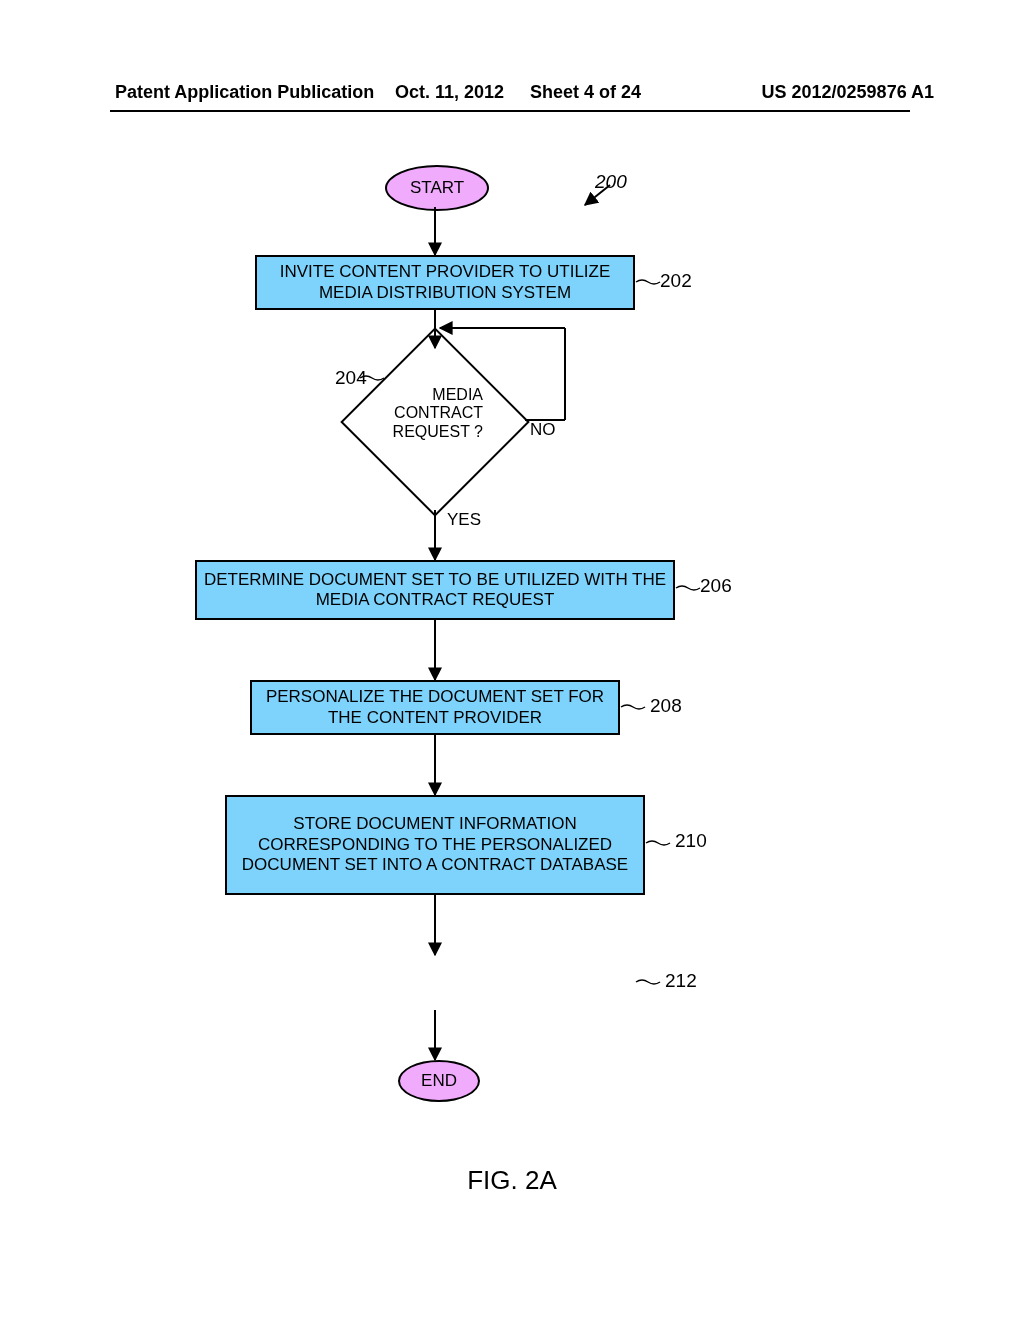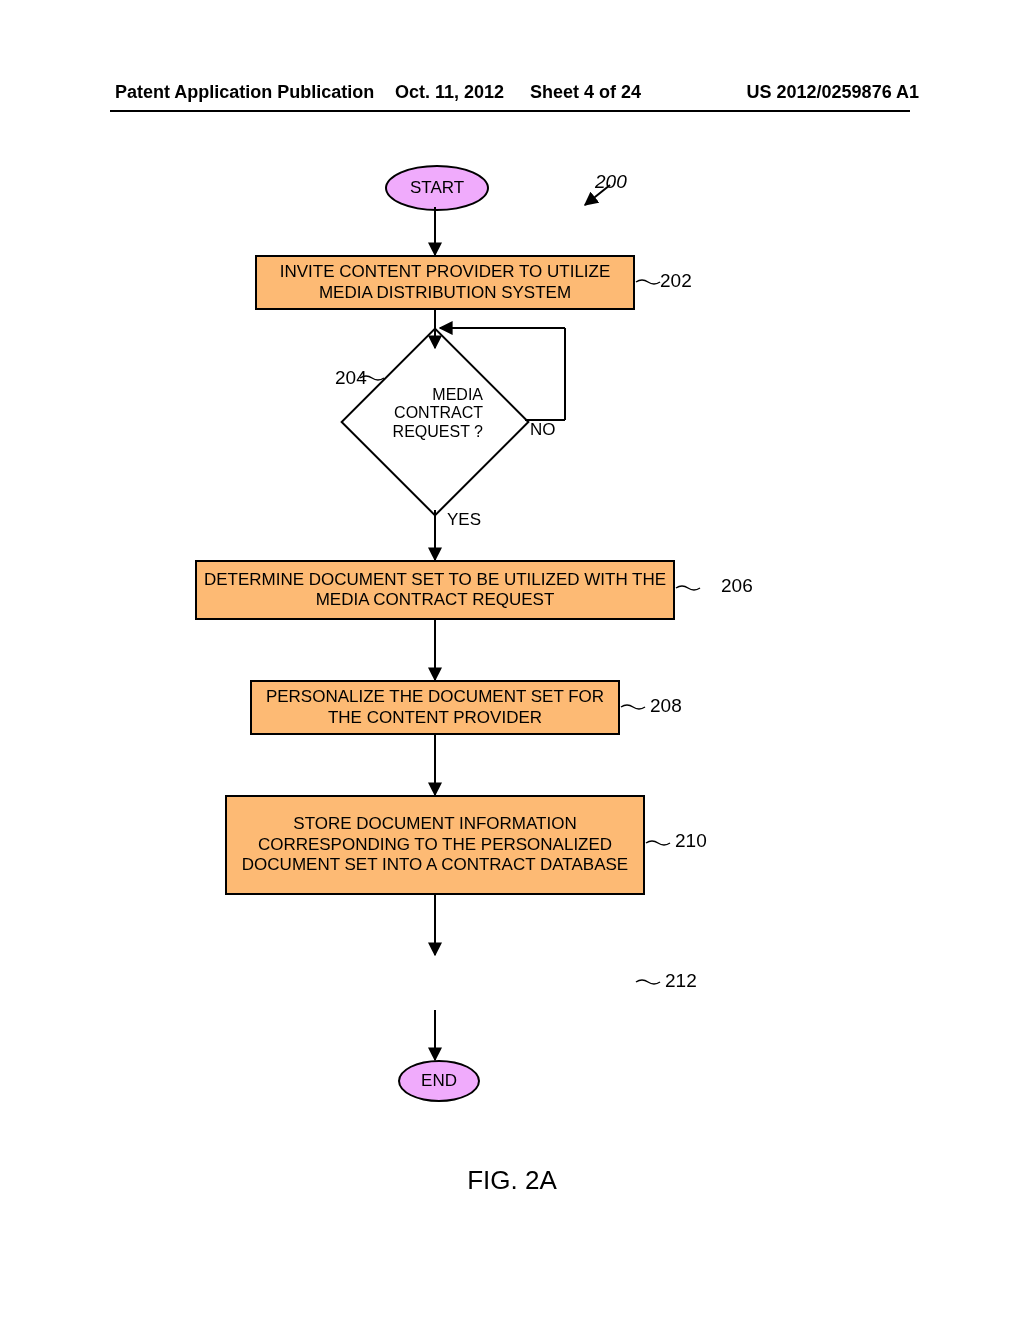--- a/index.html
+++ b/index.html
@@ -18,40 +18,40 @@
     left: 0;
     width: 1024px;
     font-size: 18px;
     font-weight: bold;
     padding: 0 110px 6px 110px;
     box-sizing: border-box;
   }
   .header .left  { position: absolute; left: 115px;  top: 0; }
   .header .mid   { position: absolute; left: 395px; top: 0; }
   .header .sheet { position: absolute; left: 530px; top: 0; }
-  .header .right { position: absolute; right:105px; top: 0; }
+  .header .right { position: absolute; right:90px; top: 0; }
   .hr {
     position: absolute;
     top: 110px;
     left: 110px;
     width: 800px;
     height: 2px;
     background: #000;
   }
 
   .page {
     position: absolute;
     left: 0; top: 0; width: 1024px; height: 1018px;
   }
 
   
   .box {
     position: absolute;
     border: 2px solid #000;
-    background: #fdba74;
+    background: #7dd3fc;
     font-size: 17px;
     display: flex;
     align-items: center;
     justify-content: flex-start;
     text-align: center;
     padding: 4px 6px;
     box-sizing: border-box;
     line-height: 1.2;
   }
 
@@ -135,21 +135,21 @@
 
   <div class="diamond" style="left:368px; top:355px; width:130px; height:130px;"></div>
   <div class="diamond-label" style="left:383px; top:386px; width:100px;text-align:right;">MEDIA CONTRACT REQUEST ?</div>
   <div class="ref" style="left:335px; top:367px;">204</div>
   <div class="edge-label" style="left:530px; top:420px;">NO</div>
   <div class="edge-label" style="left:447px; top:510px;">YES</div>
 
   <div class="box" style="left:195px; top:560px; width:480px; height:60px;">
     <span>DETERMINE DOCUMENT SET TO BE UTILIZED WITH THE MEDIA CONTRACT REQUEST</span>
   </div>
-  <div class="ref" style="left:700px; top:575px;margin-left:21px;">206</div>
+  <div class="ref" style="left:700px; top:575px;">206</div>
 
   <div class="box" style="left:250px; top:680px; width:370px; height:55px;">
     <span>PERSONALIZE THE DOCUMENT SET FOR THE CONTENT PROVIDER</span>
   </div>
   <div class="ref" style="left:650px; top:695px;">208</div>
 
   <div class="box" style="left:225px; top:795px; width:420px; height:100px;">
     <span>STORE DOCUMENT INFORMATION CORRESPONDING TO THE PERSONALIZED DOCUMENT SET INTO A CONTRACT DATABASE</span>
   </div>
   <div class="ref" style="left:675px; top:830px;">210</div>

